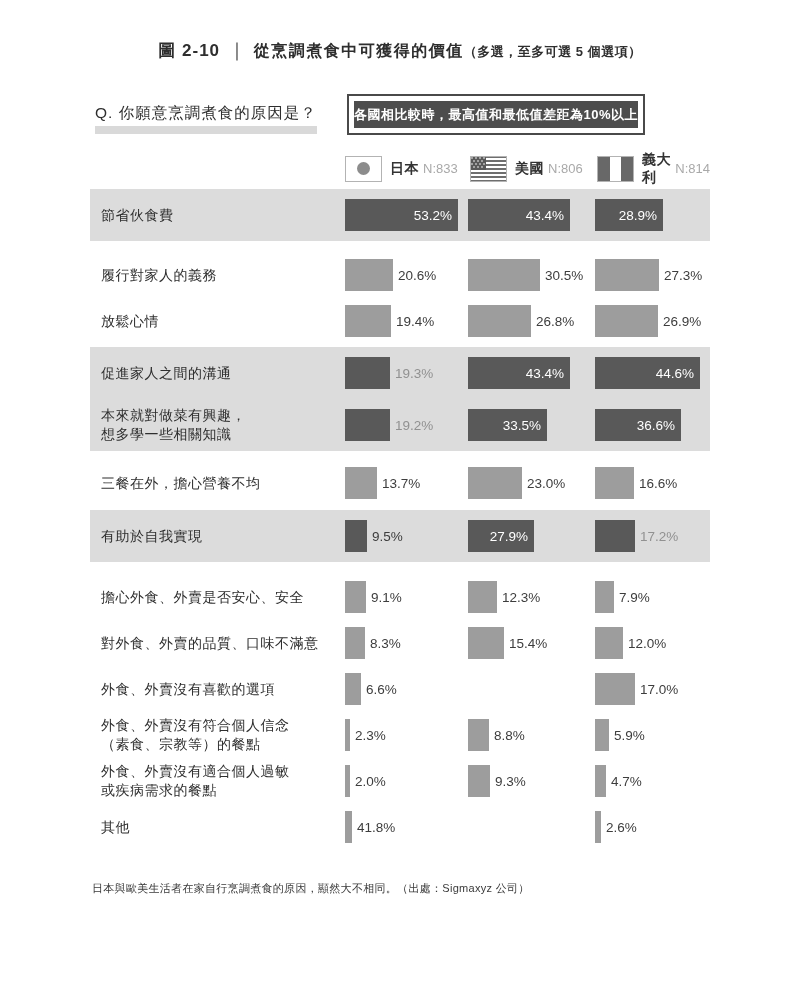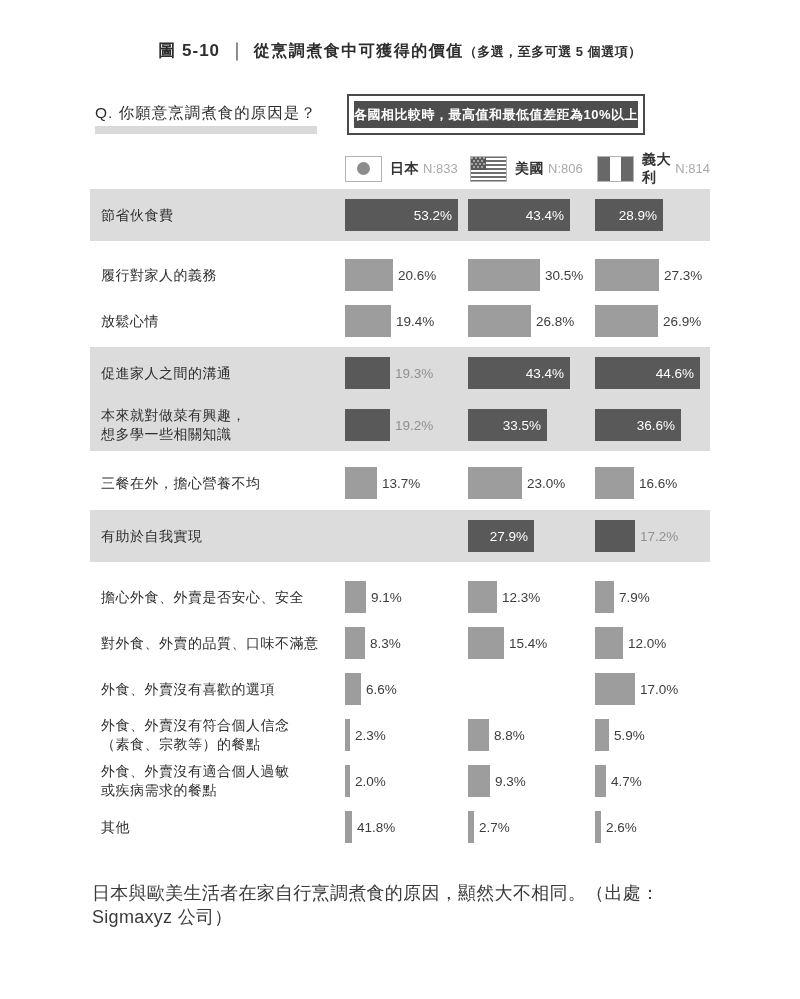--- a/index.html
+++ b/index.html
@@ -70,29 +70,29 @@
   .bar { height:32px; flex:none; }
   .bar.dark  { background:#595959; }
   .bar.light { background:#9d9d9d; }
   .bar.lbl-in { display:flex; align-items:center; justify-content:flex-end; padding-right:6px; }
   .val { font-size:13.5px; white-space:nowrap; }
   .val.in  { color:#fff; }
   .val.out { color:#3d3d3d; margin-left:5px; }
   .val.muted { color:#919191; }
 
   
-  .footer { margin-top:31px; margin-left:2px; font-size:18px; color:#3a3a3a; letter-spacing:0.3px; }
+  .footer { margin-top:31px; margin-left:2px; font-size:11px; color:#3a3a3a; letter-spacing:0.3px; }
 </style>
 </head>
 <body>
 
 <div class="page">
 
   <div class="title-row">
-    <span class="title-fig">圖 5-10</span><span class="title-sep">｜</span><span class="title-main">從烹調煮食中可獲得的價值</span><span class="title-paren">（多選，至多可選 5 個選項）</span>
+    <span class="title-fig">圖 2-10</span><span class="title-sep">｜</span><span class="title-main">從烹調煮食中可獲得的價值</span><span class="title-paren">（多選，至多可選 5 個選項）</span>
   </div>
 
   <div class="content">
 
     <div class="qa-row">
       <div class="question">Q. 你願意烹調煮食的原因是？</div>
       <div class="callout">
         <div class="callout-inner">各國相比較時，最高值和最低值差距為10%以上</div>
       </div>
     </div>
@@ -270,20 +270,24 @@
                 <div class="bar light" style="width: 39px;"></div>
                 <span class="val out">16.6%</span>
               </div>
             </div>
           </div>
           <div class="group hl" style="margin-bottom: 12px;">
             <div class="crow hl">
               <div class="row-label">
                 <span style="display: block;">有助於自我實現</span>
               </div>
+              <div class="bar-cell c0">
+                <div class="bar dark" style="width: 22px;"></div>
+                <span class="val out">9.5%</span>
+              </div>
               <div class="bar-cell c1">
                 <div class="bar dark lbl-in" style="width: 66px;">
                   <span class="val in">27.9%</span>
                 </div>
               </div>
               <div class="bar-cell c2">
                 <div class="bar dark" style="width: 40px;"></div>
                 <span class="val out muted">17.2%</span>
               </div>
             </div>
@@ -373,24 +377,20 @@
               </div>
             </div>
             <div class="crow normal">
               <div class="row-label">
                 <span style="display: block;">其他</span>
               </div>
               <div class="bar-cell c0">
                 <div class="bar light" style="width: 7px;"></div>
                 <span class="val out">41.8%</span>
               </div>
-              <div class="bar-cell c1">
-                <div class="bar light" style="width: 6px;"></div>
-                <span class="val out">2.7%</span>
-              </div>
               <div class="bar-cell c2">
                 <div class="bar light" style="width: 6px;"></div>
                 <span class="val out">2.6%</span>
               </div>
             </div>
           </div>
         </div>
     </div>
 
     <div class="footer">日本與歐美生活者在家自行烹調煮食的原因，顯然大不相同。（出處：Sigmaxyz 公司）</div>

